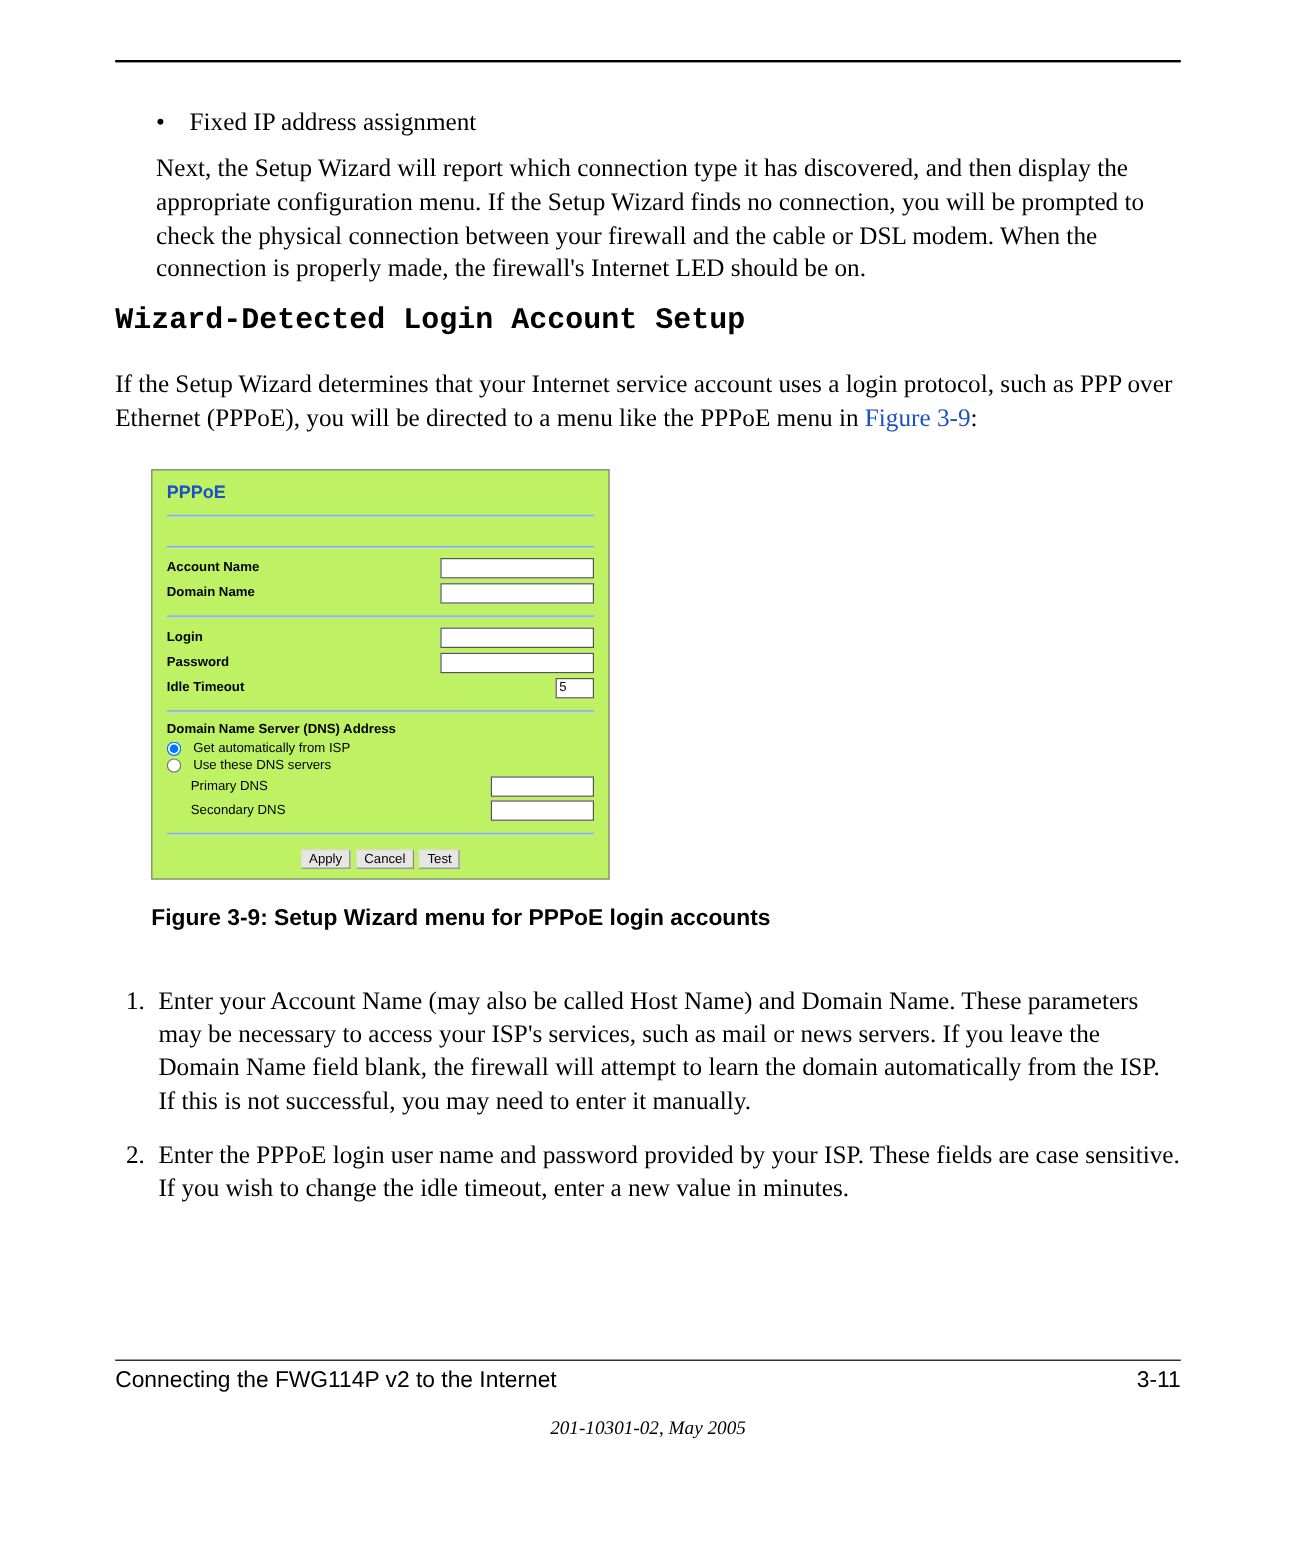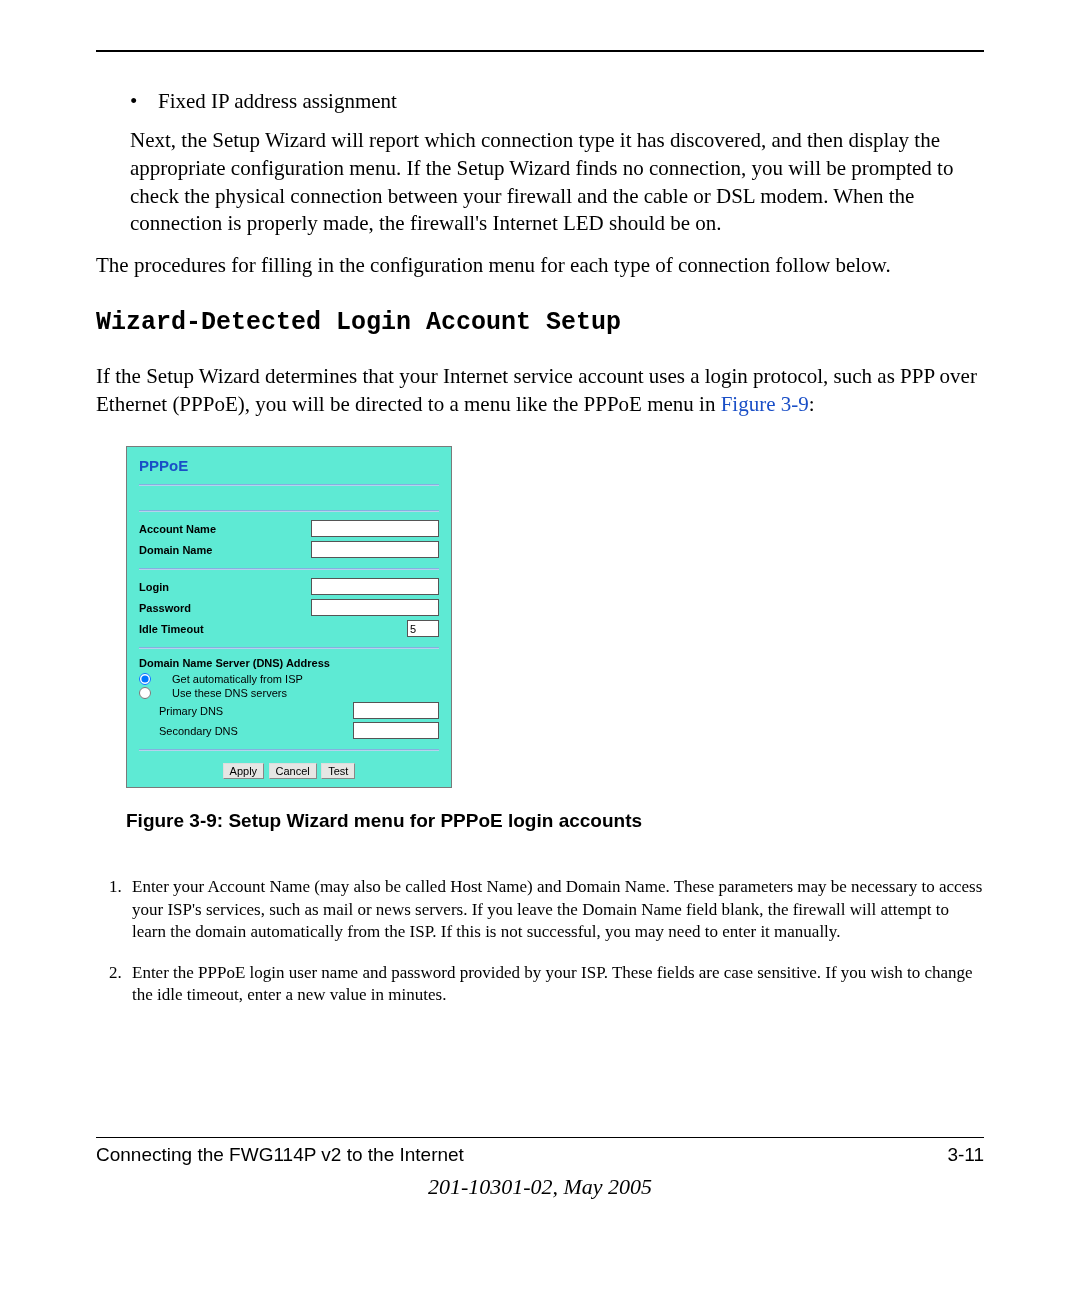--- a/index.html
+++ b/index.html
@@ -67,23 +67,23 @@
     font-size: 25px;
     margin: 12px 0 26px 0;
   }
   .fig-ref {
     color: #1a4fc7;
   }
   .fig-wrap {
     margin: 12px 0 18px 30px;
   }
   .pppoe-box {
-    width: 326px;
+    width: 382px;
     border: 1px solid #7a7a7a;
-    background: #5eead4;
+    background: #bef264;
     font-family: Arial, Helvetica, sans-serif;
     padding: 6px 12px 8px 12px;
     box-sizing: border-box;
   }
   .pppoe-title {
     color: #1a4fc7;
     font-weight: bold;
     font-size: 15px;
     margin: 4px 0 10px 0;
   }
@@ -119,21 +119,21 @@
     text-align: left;
   }
   .dns-heading {
     font-size: 11px;
     font-weight: bold;
     margin: 4px 0 4px 0;
   }
   .radio-row {
     display: flex;
     align-items: center;
-    gap: 21px;
+    gap: 10px;
     font-size: 11px;
     margin: 2px 0 2px 0;
   }
   .radio-row input[type=radio] {
     width: 12px;
     height: 12px;
     margin: 0;
   }
   .dns-sub {
     display: flex;
@@ -168,21 +168,21 @@
   }
   .fig-caption {
     font-family: Arial, Helvetica, sans-serif;
     font-weight: bold;
     font-size: 19px;
     margin: 22px 0 44px 0;
   }
   ol.steps {
     margin: 0 0 0 30px;
     padding: 0;
-    font-size: 17px;
+    font-size: 21px;
     line-height: 1.32;
     list-style-position: outside;
   }
   ol.steps > li {
     margin-bottom: 18px;
     padding-left: 6px;
   }
   .footer-block {
     position: absolute;
     left: 96px;
@@ -193,38 +193,37 @@
     display: flex;
     justify-content: space-between;
     font-size: 19px;
     font-family: Arial, Helvetica, sans-serif;
     margin-top: 6px;
     gap: 23px;
   }
   .footer-docid {
     text-align: center;
     font-style: italic;
-    font-size: 22px;
-    margin-top: 8px;
+    font-size: 16px;
+    margin-top: 20px;
     font-family: "Times New Roman", Times, serif;
   }
 </style>
 </head>
 <body>
 
 <div class="page">
 
   <div class="top-rule"></div>
 
   <ul class="outer-list">
     <li class="bullet">Fixed IP address assignment</li>
     <li class="followup">Next, the Setup Wizard will report which connection type it has discovered, and then display the appropriate configuration menu. If the Setup Wizard finds no connection, you will be prompted to check the physical connection between your firewall and the cable or DSL modem. When the connection is properly made, the firewall's Internet LED should be on.</li>
   </ul>
 
-  <p class="body">The procedures for filling in the configuration menu for each type of connection follow below.</p>
 
   <h2 class="section">Wizard-Detected Login Account Setup</h2>
 
   <p class="body">
     <span>If the Setup Wizard determines that your Internet service account uses a login protocol, such as PPP over Ethernet (PPPoE), you will be directed to a menu like the PPPoE menu in </span><span class="fig-ref">Figure 3-9</span><span>:</span>
   </p>
 
   <div class="fig-wrap">
     <div class="pppoe-box">
       <div class="pppoe-title">PPPoE</div>

